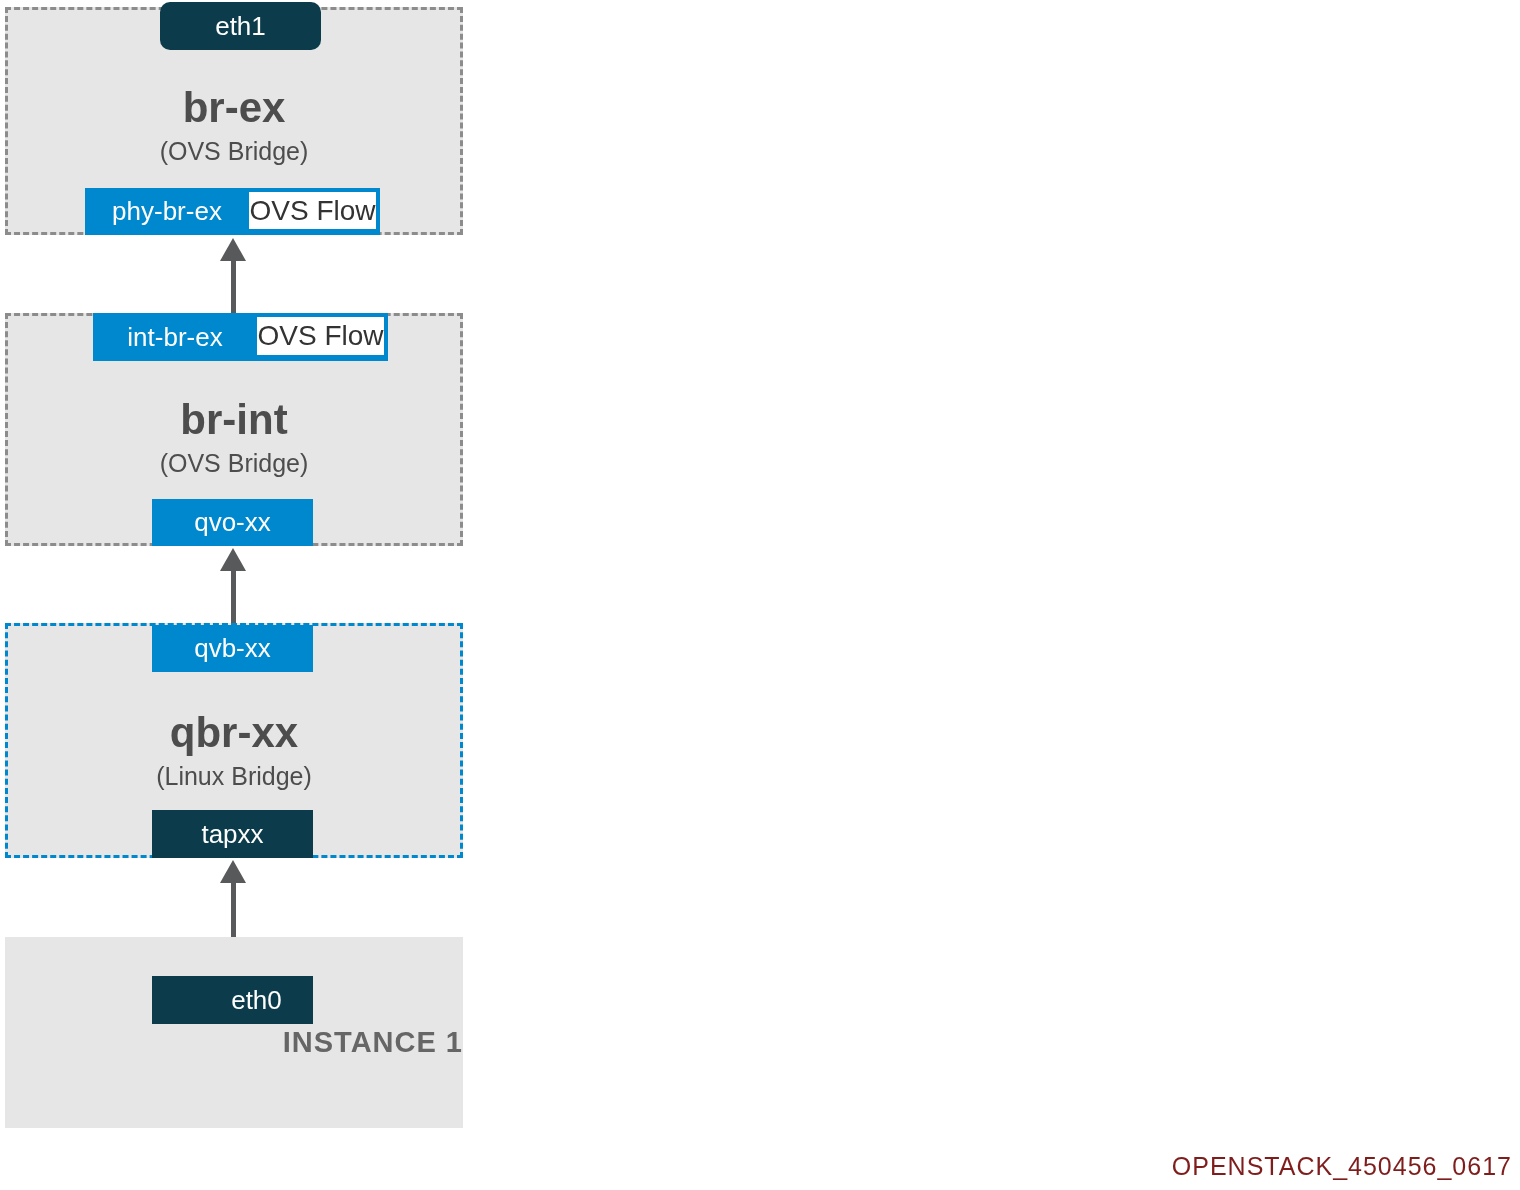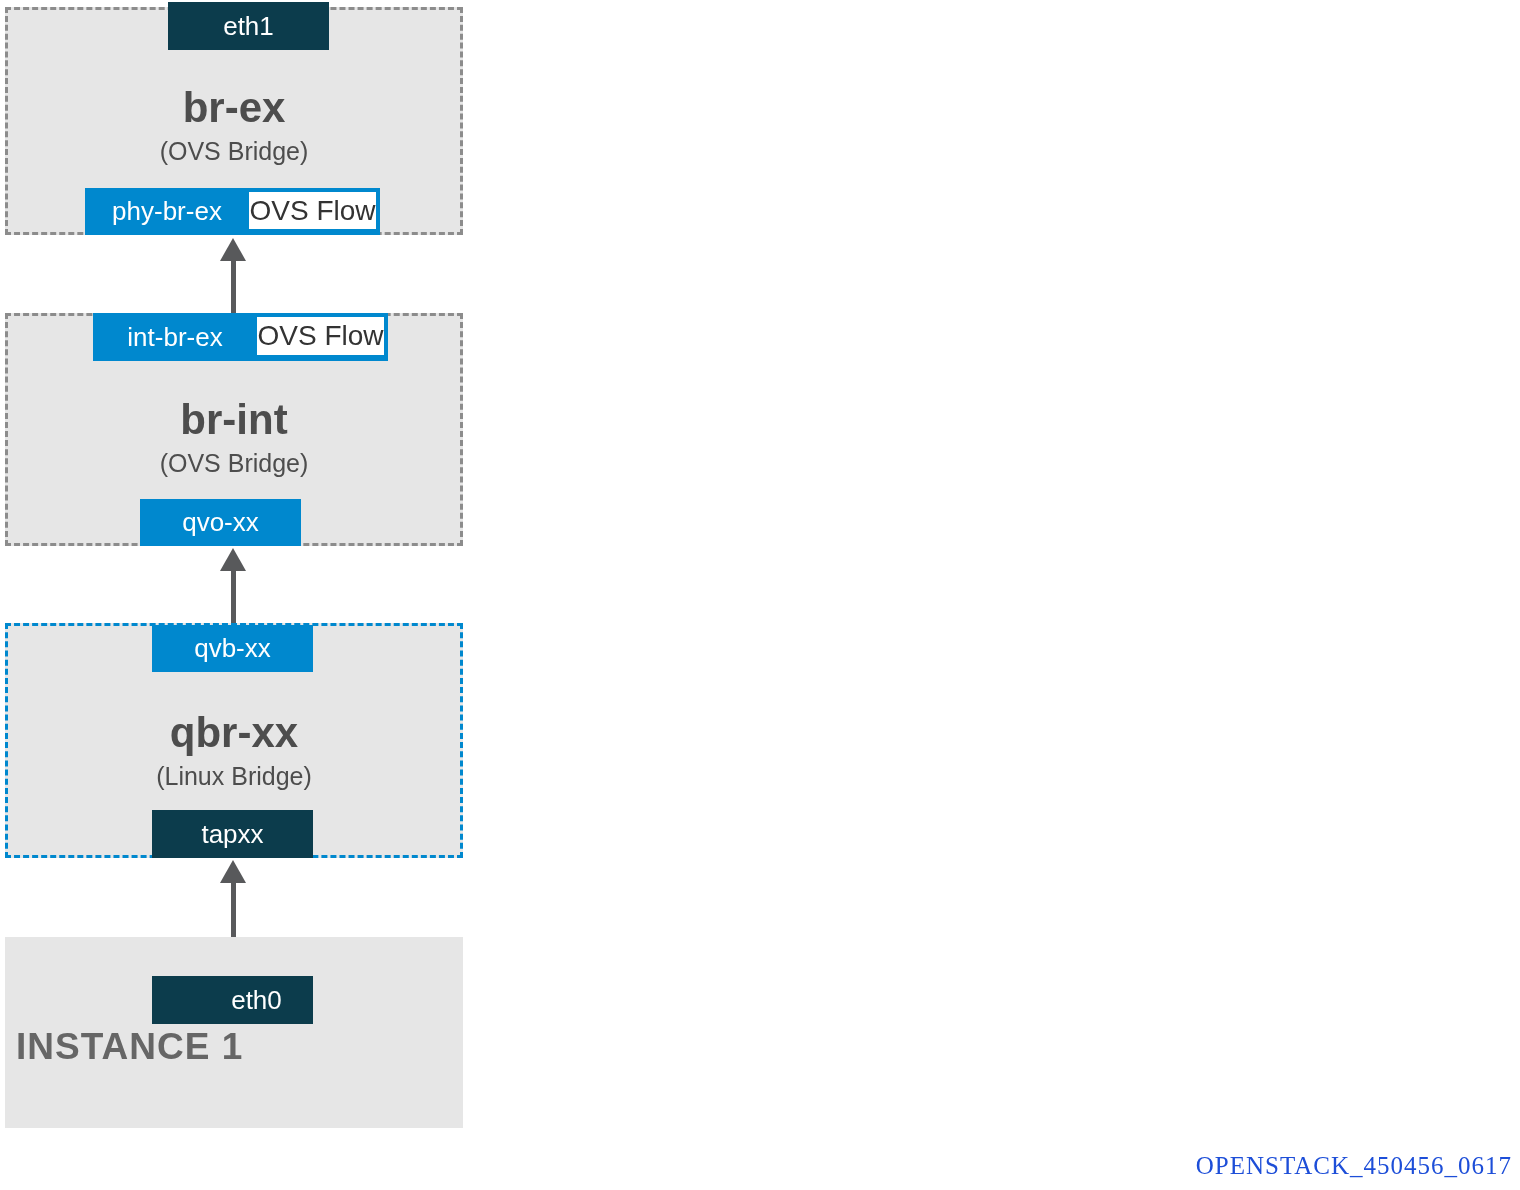--- a/index.html
+++ b/index.html
@@ -73,26 +73,25 @@
     width: 458px;
     text-align: center;
     color: #4d4d4d;
   }
   .group-title .t { font-size: 42px; font-weight: bold; }
   .group-title .s { font-size: 25px; margin-top: 5px; }
   .instance-title {
     position: absolute;
     left: 5px;
     width: 458px;
-    text-align: left;
+    text-align: right;
     color: #666666;
-    font-size: 37px;
+    font-size: 29px;
     font-weight: bold;
     letter-spacing: 1px;
-    margin-left: 11px;
   }
 
   .arrow {
     position: absolute;
     width: 26px;
     display: flex;
     flex-direction: column;
     align-items: center;
   }
   .arrow .head {
@@ -105,36 +104,35 @@
     width: 5px;
     flex: 1;
     background: #58595b;
   }
 
   .watermark {
     position: absolute;
     top: 1152px;
     right: 8px;
     font-size: 25px;
-    color: #1d4ed8;
+    color: #7f1d1d;
     letter-spacing: 1px;
-    font-family: Liberation Serif, serif;
   }
 </style>
 </head>
 <body>
 
 <div class="canvas">
 
   <div class="group gray-dashed g-brex"></div>
   <div class="group-title" style="top: 84px;">
     <div class="t">br-ex</div>
     <div class="s">(OVS Bridge)</div>
   </div>
-  <div class="port teal" style="left: 168px; top: 2px;">
+  <div class="port teal" style="left: 160px; top: 2px; border-radius: 10px;">
     <span>eth1</span>
   </div>
   <div class="combo" style="left: 85px; top: 188px; height: 47px; padding-left: 9px;">
     <span class="port-label">phy-br-ex</span>
     <span class="flow-tag">OVS Flow</span>
   </div>
 
   <div class="arrow" style="left: 220px; top: 238px; height: 75px;">
     <div class="head"></div>
     <div class="stem"></div>
@@ -142,21 +140,21 @@
 
   <div class="group gray-dashed g-brint"></div>
   <div class="group-title" style="top: 396px;">
     <div class="t">br-int</div>
     <div class="s">(OVS Bridge)</div>
   </div>
   <div class="combo" style="left: 85px; top: 313px; margin-left: 8px;">
     <span class="port-label">int-br-ex</span>
     <span class="flow-tag">OVS Flow</span>
   </div>
-  <div class="port blue" style="left: 140px; top: 499px; height: 47px;">
+  <div class="port blue" style="left: 152px; top: 499px; height: 47px;">
     <span>qvo-xx</span>
   </div>
 
   <div class="arrow" style="left: 220px; top: 548px; height: 77px;">
     <div class="head"></div>
     <div class="stem"></div>
   </div>
 
   <div class="group blue-dashed g-qbr"></div>
   <div class="group-title" style="top: 709px;">

